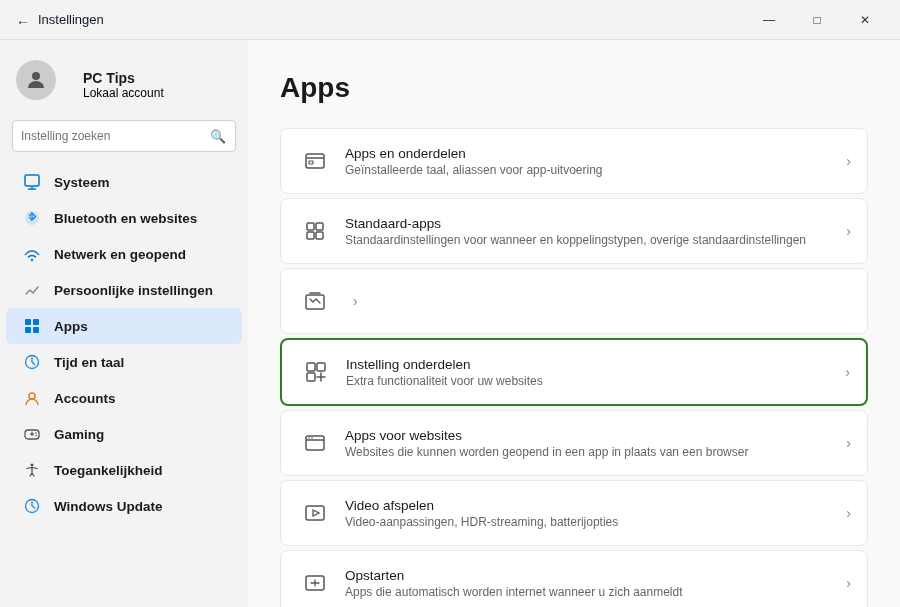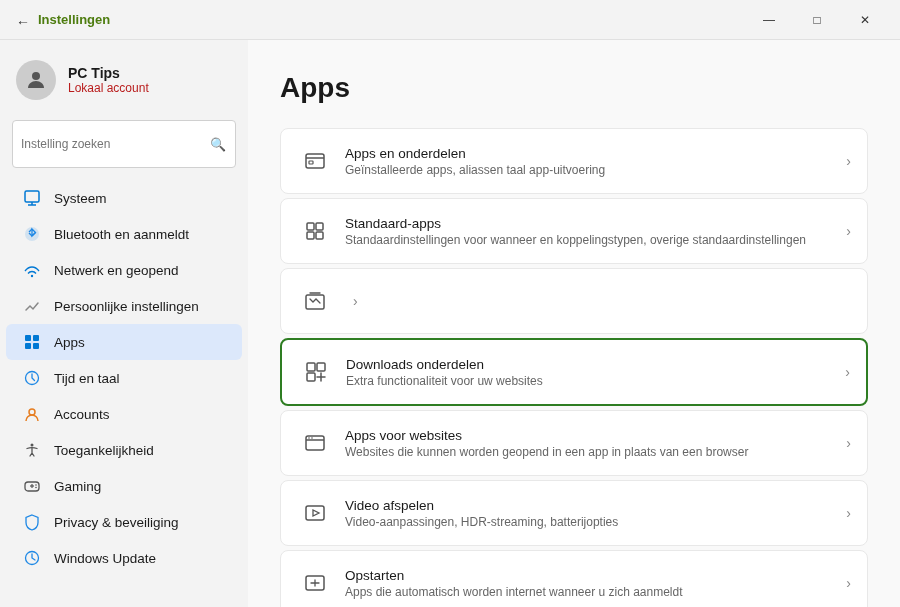--- a/index.html
+++ b/index.html
@@ -23,22 +23,21 @@
       border-bottom: 1px solid #e0e0e0;
       flex-shrink: 0;
     }
     .title-bar-left {
       display: flex;
       align-items: center;
       gap: 8px;
     }
     .title-bar-title {
       font-size: 13px;
-      color: #4d7c0f;
-      font-weight: bold;
+      color: #0f172a;
     }
     .title-bar-controls {
       display: flex;
       gap: 2px;
     }
     .title-bar-btn {
       width: 46px;
       height: 32px;
       border: none;
       background: transparent;
@@ -64,22 +63,22 @@
       background: #f3f3f3;
       display: flex;
       flex-direction: column;
       flex-shrink: 0;
       padding-top: 8px;
       overflow-y: auto;
     }
 
     .user-section {
       display: flex;
-      align-items: center;
-      gap: 12px;
+      align-items: flex-end;
+      gap: 27px;
       padding: 12px 16px 16px;
     }
     .user-avatar {
       width: 40px;
       height: 40px;
       background: #ccc;
       border-radius: 50%;
       display: flex;
       align-items: center;
       justify-content: center;
@@ -87,32 +86,32 @@
       color: #555;
       flex-shrink: 0;
     }
     .user-info-name {
       font-size: 14px;
       font-weight: 600;
       color: #1a1a1a;
     }
     .user-info-sub {
       font-size: 12px;
-      color: #b91c1c;
+      color: #000000;
     }
 
     .search-box {
       margin: 4px 12px 12px;
       background: white;
       border: 1px solid #d0d0d0;
       border-radius: 4px;
       display: flex;
       align-items: center;
       padding: 0 8px;
-      height: 48px;
+      height: 32px;
     }
     .search-box input {
       border: none;
       outline: none;
       font-size: 12px;
       color: #555;
       flex: 1;
       background: transparent;
     }
     .search-icon-svg {
@@ -122,20 +121,21 @@
 
     .nav-item {
       display: flex;
       align-items: center;
       gap: 12px;
       padding: 8px 16px;
       cursor: pointer;
       border-radius: 6px;
       margin: 0 6px;
       position: relative;
+      font-weight: bold;
     }
     .nav-item.active {
       background: #dce8fb;
     }
     .nav-item-icon {
       width: 20px;
       height: 20px;
       display: flex;
       align-items: center;
       justify-content: center;
@@ -261,21 +261,21 @@
     <div class="nav-item">
       <div class="nav-item-icon">
         <svg width="18" height="18" viewBox="0 0 18 18" fill="none">
           <circle cx="9" cy="9" r="7" fill="#1e88e5" opacity="0.15"></circle>
           <path d="M9 4l3.5 3.5L9 11V4z" stroke="#1e88e5" stroke-width="1.3" fill="none"></path>
           <path d="M9 11l3.5-3.5" stroke="#1e88e5" stroke-width="1.3"></path>
           <path d="M9 11l-3-3" stroke="#1e88e5" stroke-width="1.3"></path>
           <path d="M9 4l-3 3" stroke="#1e88e5" stroke-width="1.3"></path>
         </svg>
       </div>
-      <span class="nav-item-label">Bluetooth en aanmeldt</span>
+      <span class="nav-item-label">Bluetooth en websites</span>
     </div>
 
     <div class="nav-item">
       <div class="nav-item-icon">
         <svg width="18" height="18" viewBox="0 0 18 18" fill="none">
           <path d="M2 10c1.9-2.5 4.7-4 7-4s5.1 1.5 7 4" stroke="#0078d4" stroke-width="1.3" fill="none"></path>
           <path d="M5 12.5c1-1.3 2.5-2 4-2s3 .7 4 2" stroke="#0078d4" stroke-width="1.3" fill="none"></path>
           <circle cx="9" cy="15" r="1.2" fill="#0078d4"></circle>
         </svg>
       </div>
@@ -330,49 +330,41 @@
           <circle cx="9" cy="7" r="3" stroke="#e67e22" stroke-width="1.5" fill="none"></circle>
           <path d="M3 16c0-3.3 2.7-6 6-6s6 2.7 6 6" stroke="#e67e22" stroke-width="1.5" fill="none"></path>
         </svg>
       </div>
       <span class="nav-item-label">Accounts</span>
     </div>
 
     <div class="nav-item">
       <div class="nav-item-icon">
         <svg width="18" height="18" viewBox="0 0 18 18" fill="none">
-          <circle cx="9" cy="4" r="1.5" fill="#555"></circle>
-          <path d="M4 7.5c1.5-.5 3.5-.8 5-.8s3.5.3 5 .8" stroke="#555" stroke-width="1.3" stroke-linecap="round"></path>
-          <path d="M9 6.7v5.3m0 0l-2 3m2-3l2 3" stroke="#555" stroke-width="1.3" stroke-linecap="round"></path>
-        </svg>
-      </div>
-      <span class="nav-item-label">Toegankelijkheid</span>
-    </div>
-
-    <div class="nav-item">
-      <div class="nav-item-icon">
-        <svg width="18" height="18" viewBox="0 0 18 18" fill="none">
           <rect x="2" y="5" width="14" height="9" rx="3" stroke="#555" stroke-width="1.3" fill="none"></rect>
           <line x1="9" y1="7" x2="9" y2="11" stroke="#555" stroke-width="1.2"></line>
           <line x1="7" y1="9" x2="11" y2="9" stroke="#555" stroke-width="1.2"></line>
           <circle cx="13" cy="8" r="0.8" fill="#555"></circle>
           <circle cx="13" cy="10.5" r="0.8" fill="#555"></circle>
         </svg>
       </div>
       <span class="nav-item-label">Gaming</span>
     </div>
 
     <div class="nav-item">
       <div class="nav-item-icon">
         <svg width="18" height="18" viewBox="0 0 18 18" fill="none">
-          <path d="M9 2l6 2.5v5C15 13 12.3 16 9 17c-3.3-1-6-4-6-7.5V4.5L9 2z" stroke="#1e88e5" stroke-width="1.3" fill="none"></path>
-        </svg>
-      </div>
-      <span class="nav-item-label">Privacy &amp; beveiliging</span>
-    </div>
+          <circle cx="9" cy="4" r="1.5" fill="#555"></circle>
+          <path d="M4 7.5c1.5-.5 3.5-.8 5-.8s3.5.3 5 .8" stroke="#555" stroke-width="1.3" stroke-linecap="round"></path>
+          <path d="M9 6.7v5.3m0 0l-2 3m2-3l2 3" stroke="#555" stroke-width="1.3" stroke-linecap="round"></path>
+        </svg>
+      </div>
+      <span class="nav-item-label">Toegankelijkheid</span>
+    </div>
+
 
     <div class="nav-item">
       <div class="nav-item-icon">
         <svg width="18" height="18" viewBox="0 0 18 18" fill="none">
           <circle cx="9" cy="9" r="6.5" stroke="#1e88e5" stroke-width="1.3" fill="none"></circle>
           <path d="M9 5v4l3 2" stroke="#1e88e5" stroke-width="1.3" stroke-linecap="round"></path>
         </svg>
       </div>
       <span class="nav-item-label">Windows Update</span>
     </div>
@@ -387,21 +379,21 @@
       <div class="settings-item">
         <div class="settings-item-icon">
           <svg width="24" height="24" viewBox="0 0 24 24" fill="none">
             <rect x="3" y="5" width="18" height="14" rx="2" stroke="#555" stroke-width="1.5" fill="none"></rect>
             <line x1="3" y1="9" x2="21" y2="9" stroke="#555" stroke-width="1.5"></line>
             <rect x="6" y="12" width="4" height="3" rx="0.5" stroke="#555" stroke-width="1.2" fill="none"></rect>
           </svg>
         </div>
         <div class="settings-item-text">
           <div class="settings-item-title">Apps en onderdelen</div>
-          <div class="settings-item-desc">Geïnstalleerde apps, aliassen taal app-uitvoering</div>
+          <div class="settings-item-desc">Geïnstalleerde taal, aliassen voor app-uitvoering</div>
         </div>
         <span class="chevron">›</span>
       </div>
 
       <div class="settings-item">
         <div class="settings-item-icon">
           <svg width="24" height="24" viewBox="0 0 24 24" fill="none">
             <rect x="4" y="4" width="7" height="7" rx="1" stroke="#555" stroke-width="1.5" fill="none"></rect>
             <rect x="13" y="4" width="7" height="7" rx="1" stroke="#555" stroke-width="1.5" fill="none"></rect>
             <rect x="4" y="13" width="7" height="7" rx="1" stroke="#555" stroke-width="1.5" fill="none"></rect>
@@ -429,21 +421,21 @@
       <div class="settings-item highlighted">
         <div class="settings-item-icon">
           <svg width="24" height="24" viewBox="0 0 24 24" fill="none">
             <rect x="3" y="3" width="8" height="8" rx="1" stroke="#555" stroke-width="1.5" fill="none"></rect>
             <rect x="13" y="3" width="8" height="8" rx="1" stroke="#555" stroke-width="1.5" fill="none"></rect>
             <rect x="3" y="13" width="8" height="8" rx="1" stroke="#555" stroke-width="1.5" fill="none"></rect>
             <path d="M17 13v8M13 17h8" stroke="#555" stroke-width="1.5" stroke-linecap="round"></path>
           </svg>
         </div>
         <div class="settings-item-text">
-          <div class="settings-item-title">Downloads onderdelen</div>
+          <div class="settings-item-title">Instelling onderdelen</div>
           <div class="settings-item-desc">Extra functionaliteit voor uw websites</div>
         </div>
         <span class="chevron">›</span>
       </div>
 
       <div class="settings-item">
         <div class="settings-item-icon">
           <svg width="24" height="24" viewBox="0 0 24 24" fill="none">
             <rect x="3" y="5" width="18" height="14" rx="2" stroke="#555" stroke-width="1.5" fill="none"></rect>
             <line x1="3" y1="9" x2="21" y2="9" stroke="#555" stroke-width="1.5"></line>

